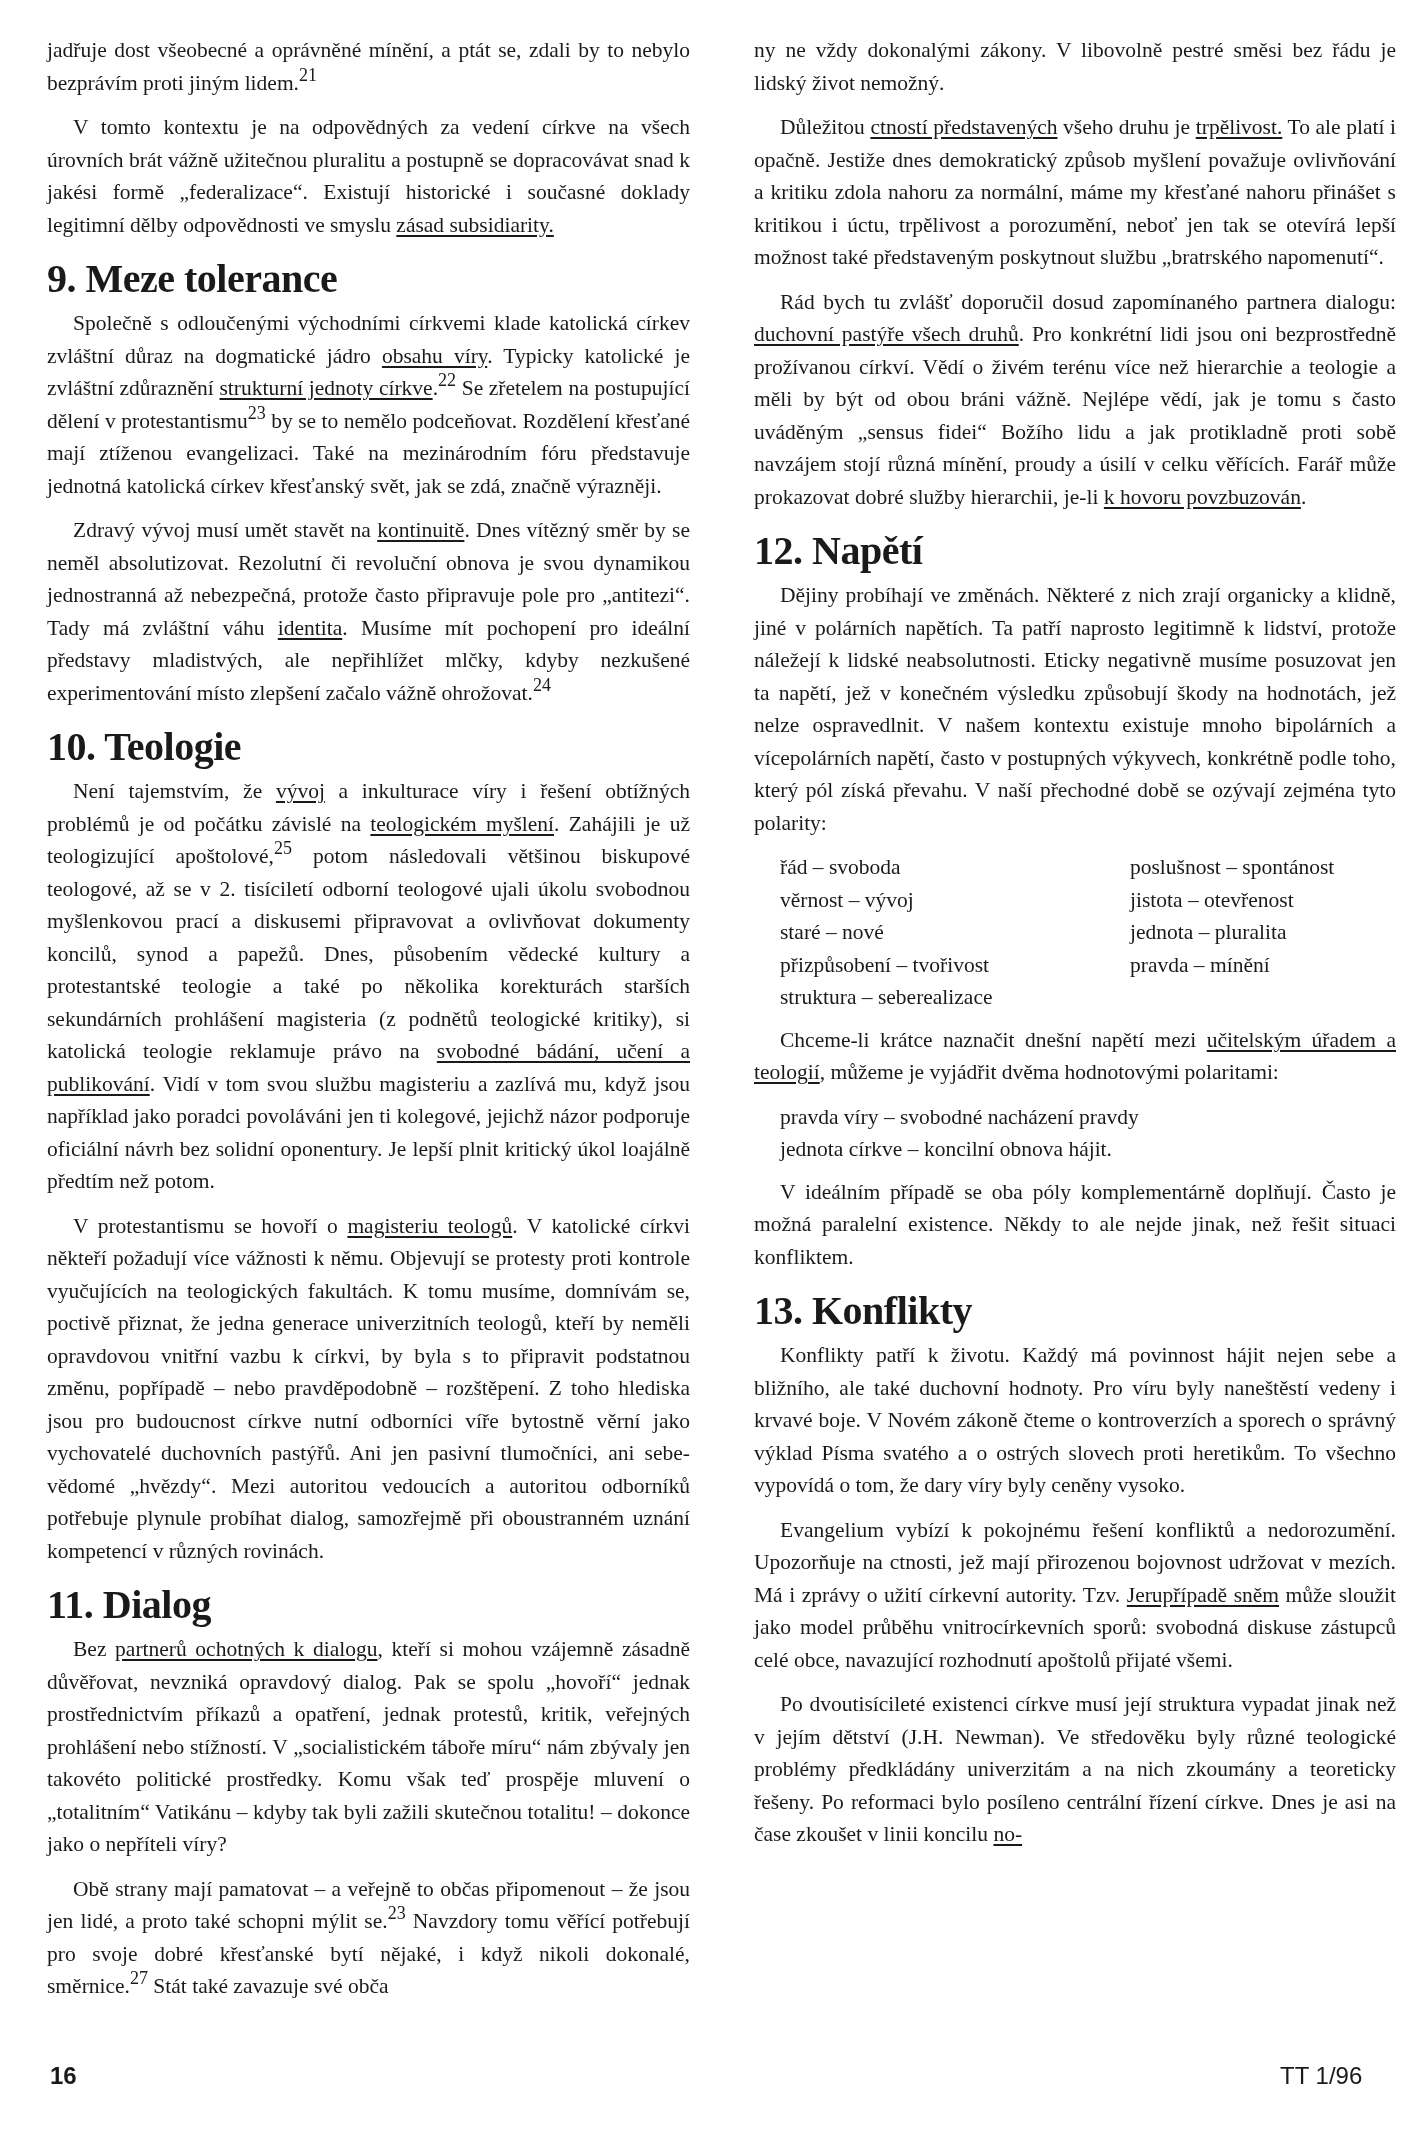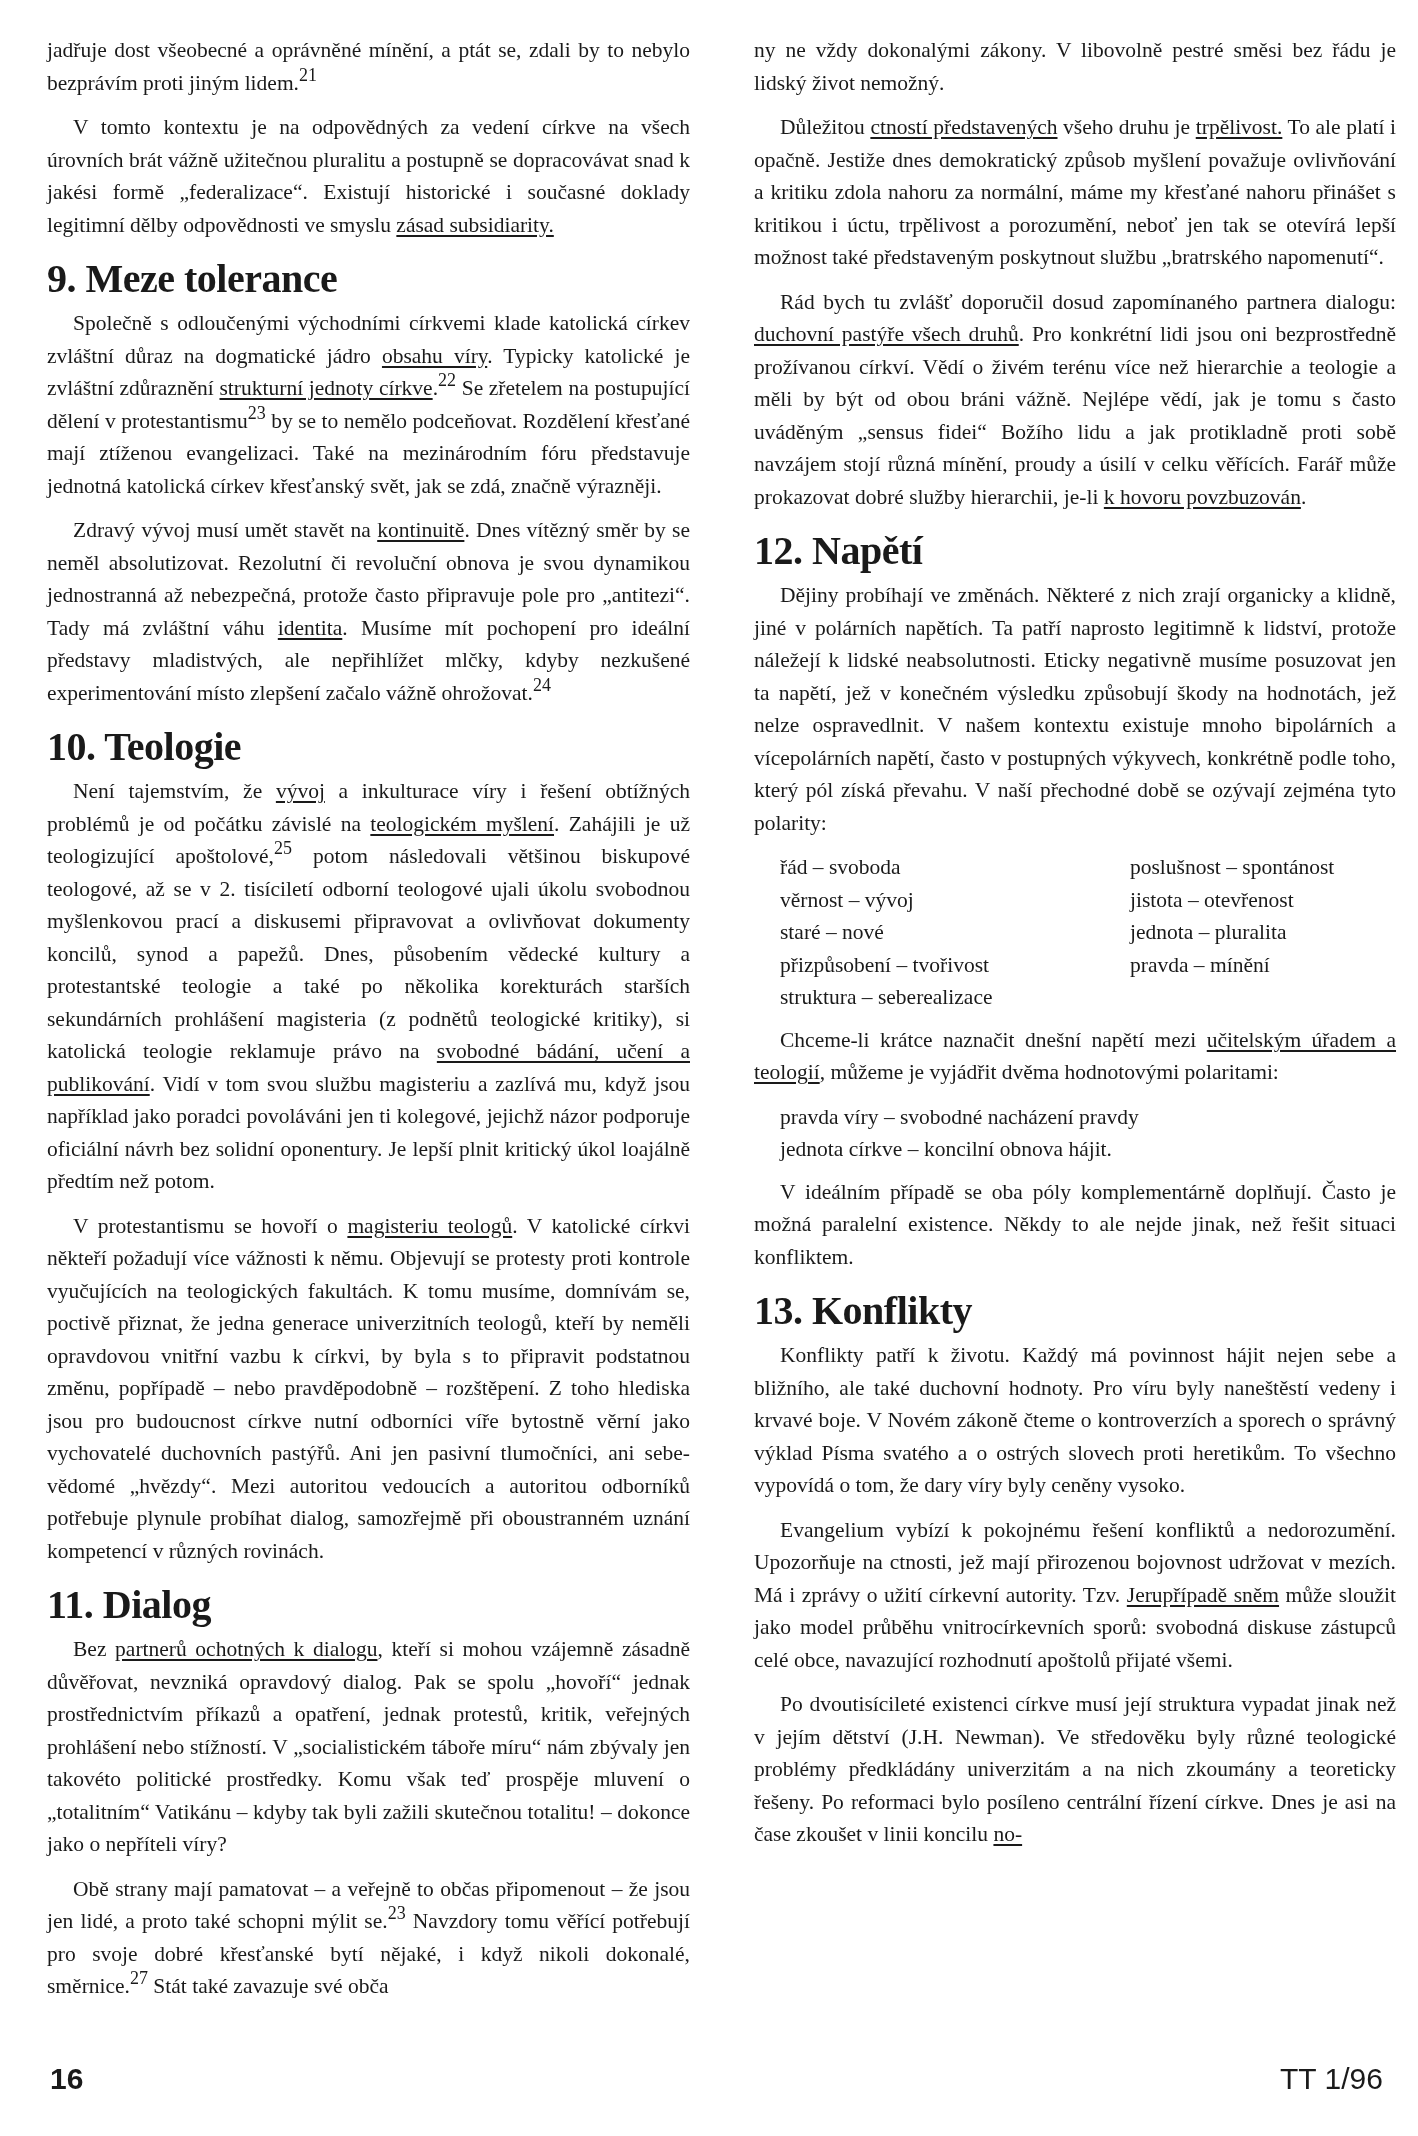--- a/index.html
+++ b/index.html
@@ -24,21 +24,21 @@
   }
   sup { font-size: 18px; line-height: 0; vertical-align: 9px; }
   u { text-decoration: underline; text-underline-offset: 3px; }
   .pairs { margin: 2px 0 10px 26px; display: grid; grid-template-columns: 350px 1fr; }
   .pairs div { line-height: 32.5px; white-space: nowrap; }
   .pairs2 { margin: 2px 0 10px 26px; }
   .pairs2 div { line-height: 32.5px; white-space: nowrap; }
   .footer {
     position: absolute; top: 2062px;
     font-family: "Liberation Sans", "DejaVu Sans", sans-serif;
-    font-size: 30px;
+    font-size: 24px;
   }
   .footer.pageno { left: 50px; font-weight: bold; }
   .footer.issue { left: 1280px; }
 </style>
 </head>
 <body>
 
 <div class="col left">
   <p class="noindent"><span>jadřuje dost všeobecné a oprávněné mínění, a ptát se, zdali by to nebylo bezprávím proti jiným lidem.</span><sup>21</sup></p>
   <p><span>V tomto kontextu je na odpovědných za vedení církve na všech úrovních brát vážně užitečnou pluralitu a postupně se dopracovávat snad k jakési formě „federalizace“. Existují histo­rické i současné doklady legitimní dělby odpovědnosti ve smys­lu </span><u>zásad subsidiarity.</u></p>

